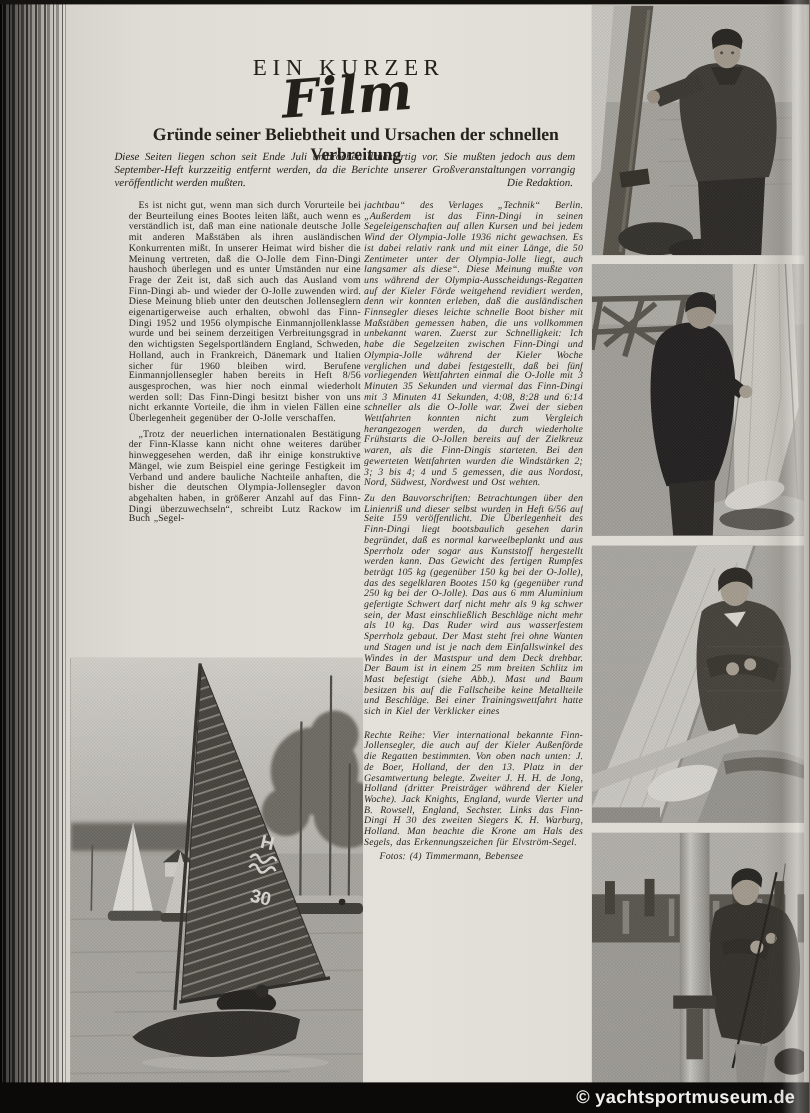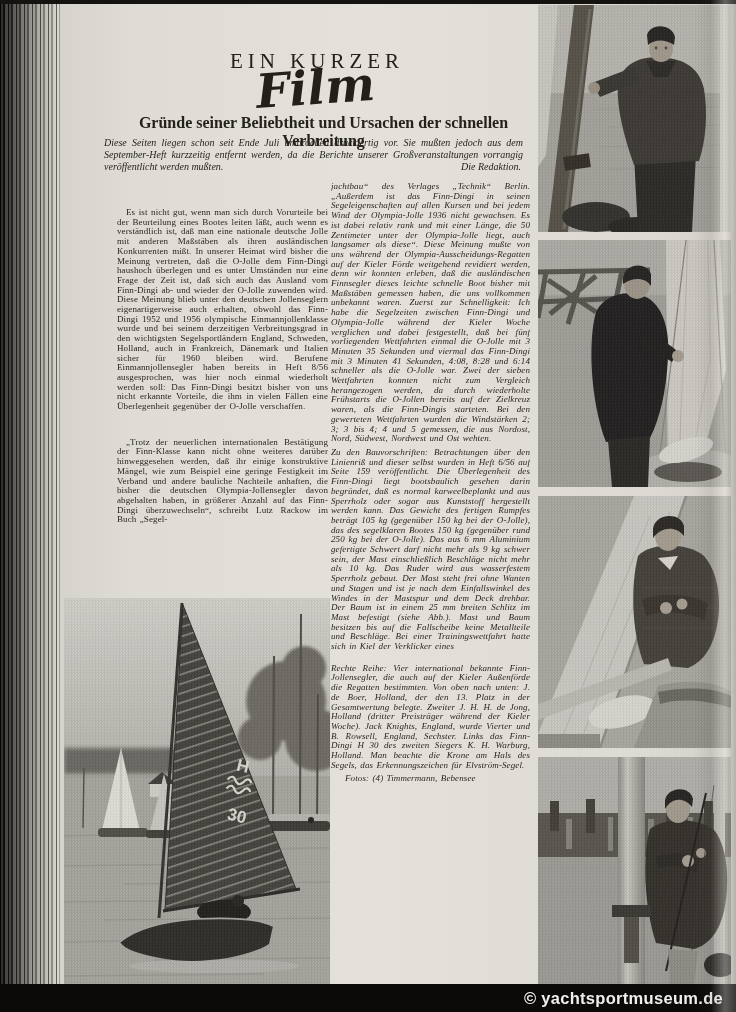--- a/index.html
+++ b/index.html
@@ -23,21 +23,21 @@
   .title-script{font-family:"DejaVu Serif",serif;font-style:italic;font-weight:bold;font-size:47px;
     margin:-14px 10px 0 6px;transform:rotate(-4deg);white-space:nowrap;}
   .subtitle{position:absolute;left:115px;top:114px;width:417px;text-align:center;font-weight:bold;font-size:16px;color:#25221e;}
   .editorial{position:absolute;left:104px;top:137px;width:419px;font-style:italic;font-size:10px;line-height:12.2px;text-align:justify;}
   .editorial .sig{position:absolute;right:2px;bottom:0;font-style:italic;margin-left:36px;}
   
   .colL{position:absolute;left:117px;top:182px;width:211px;height:402px;overflow:hidden;}
   .colR{position:absolute;left:331px;top:182px;width:199px;height:778px;overflow:hidden;font-style:italic;}
   .body-text p{margin:0 0 4px 0;font-size:9px;line-height:9.7px;text-align:justify;
     word-spacing:1px;letter-spacing:.1px;color:#2a2722;hyphens:auto;}
-  .body-text p.indent{text-indent:9px;margin-top:26px;}
+  .body-text p.indent{text-indent:9px;}
   .caption{margin-top:12px !important;}
   .credit{text-indent:14px;margin-top:1px !important;}
   
   .photo{position:absolute;overflow:hidden;background:#a9a7a1;box-shadow:inset 0 0 8px rgba(0,0,0,.18);}
   .photo svg{display:block;filter:blur(.45px);}
   .photo::after{content:"";position:absolute;inset:0;pointer-events:none;
     background-image:repeating-conic-gradient(rgba(22,20,16,.055) 0% 25%, rgba(244,242,236,.045) 0% 50%);
     background-size:3px 3px;}
   .ph-left {left:64px; top:598px; width:266px; height:390px;}
   .ph-r1{left:538px;top:5px;  width:193px;height:227px;}

